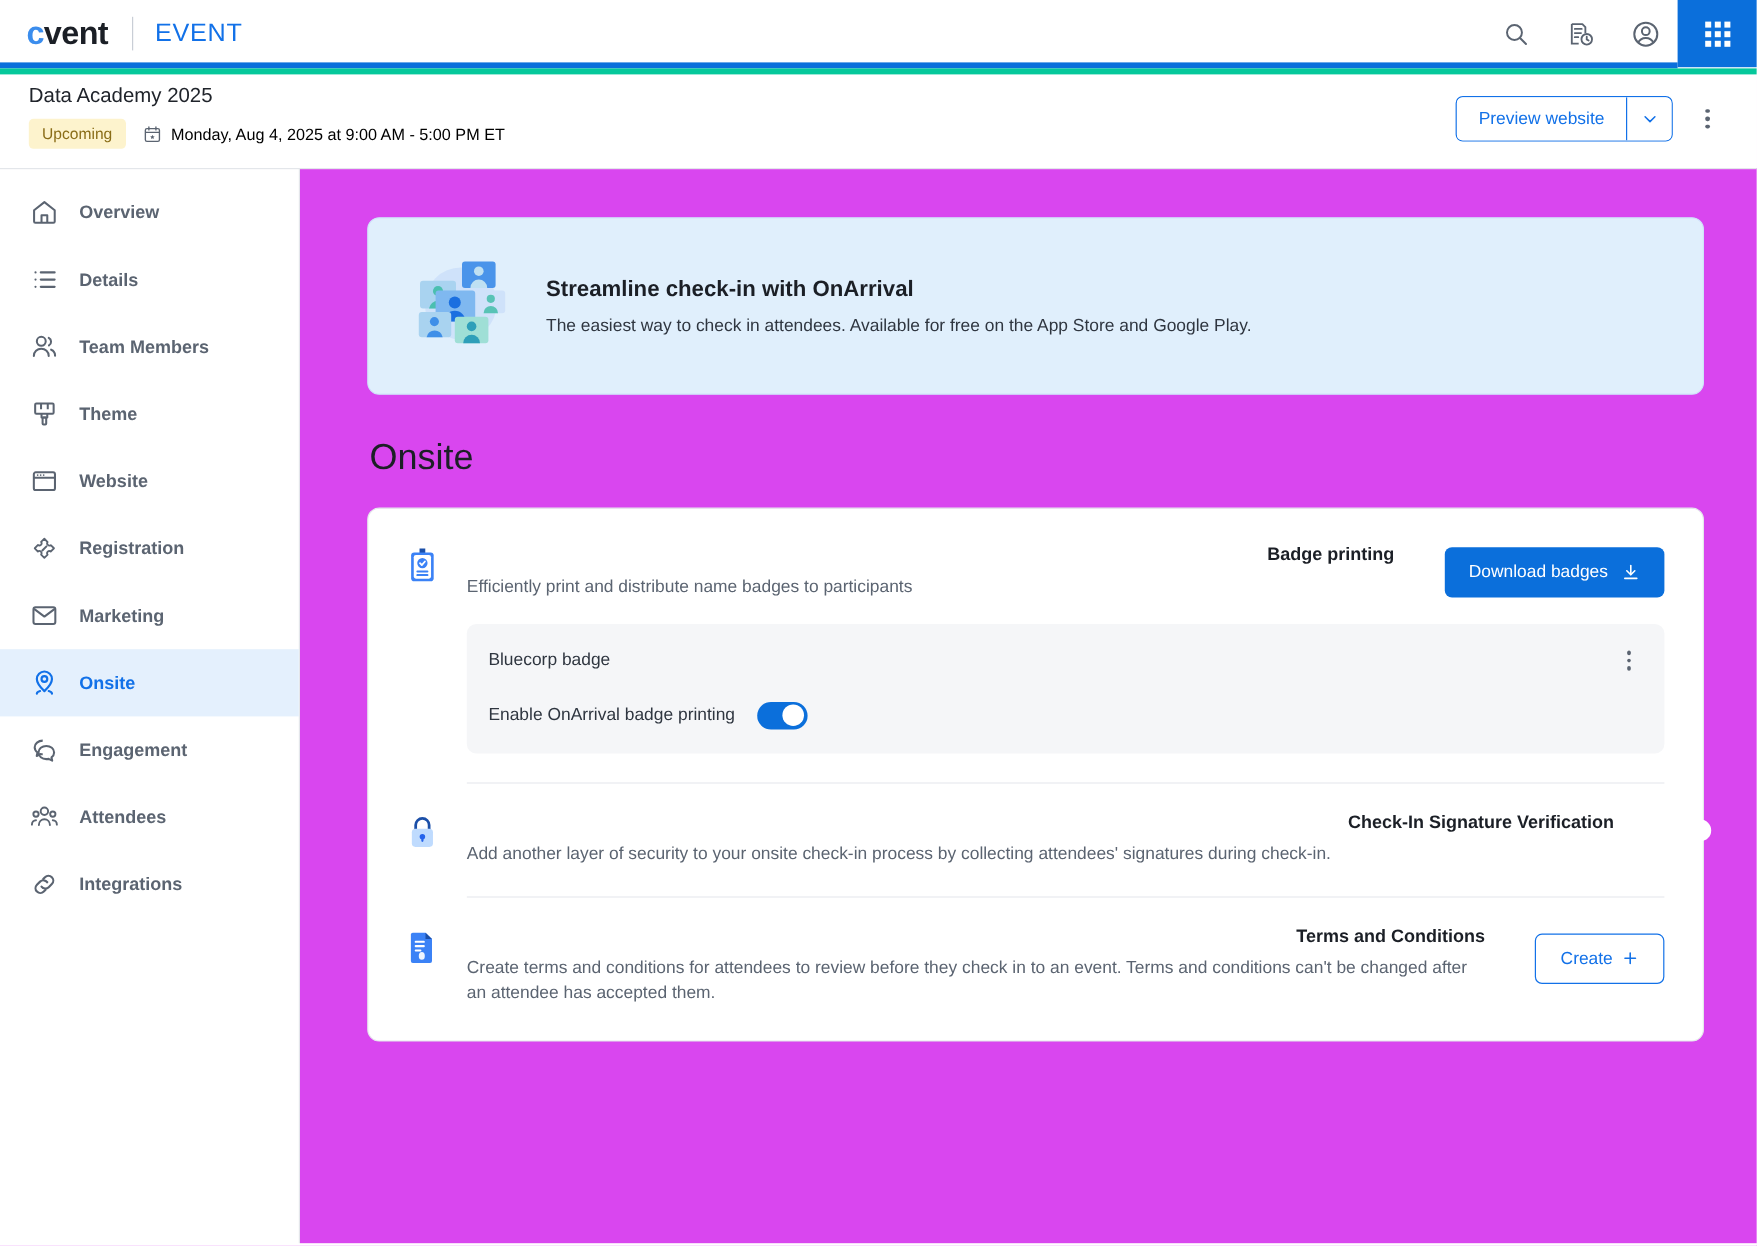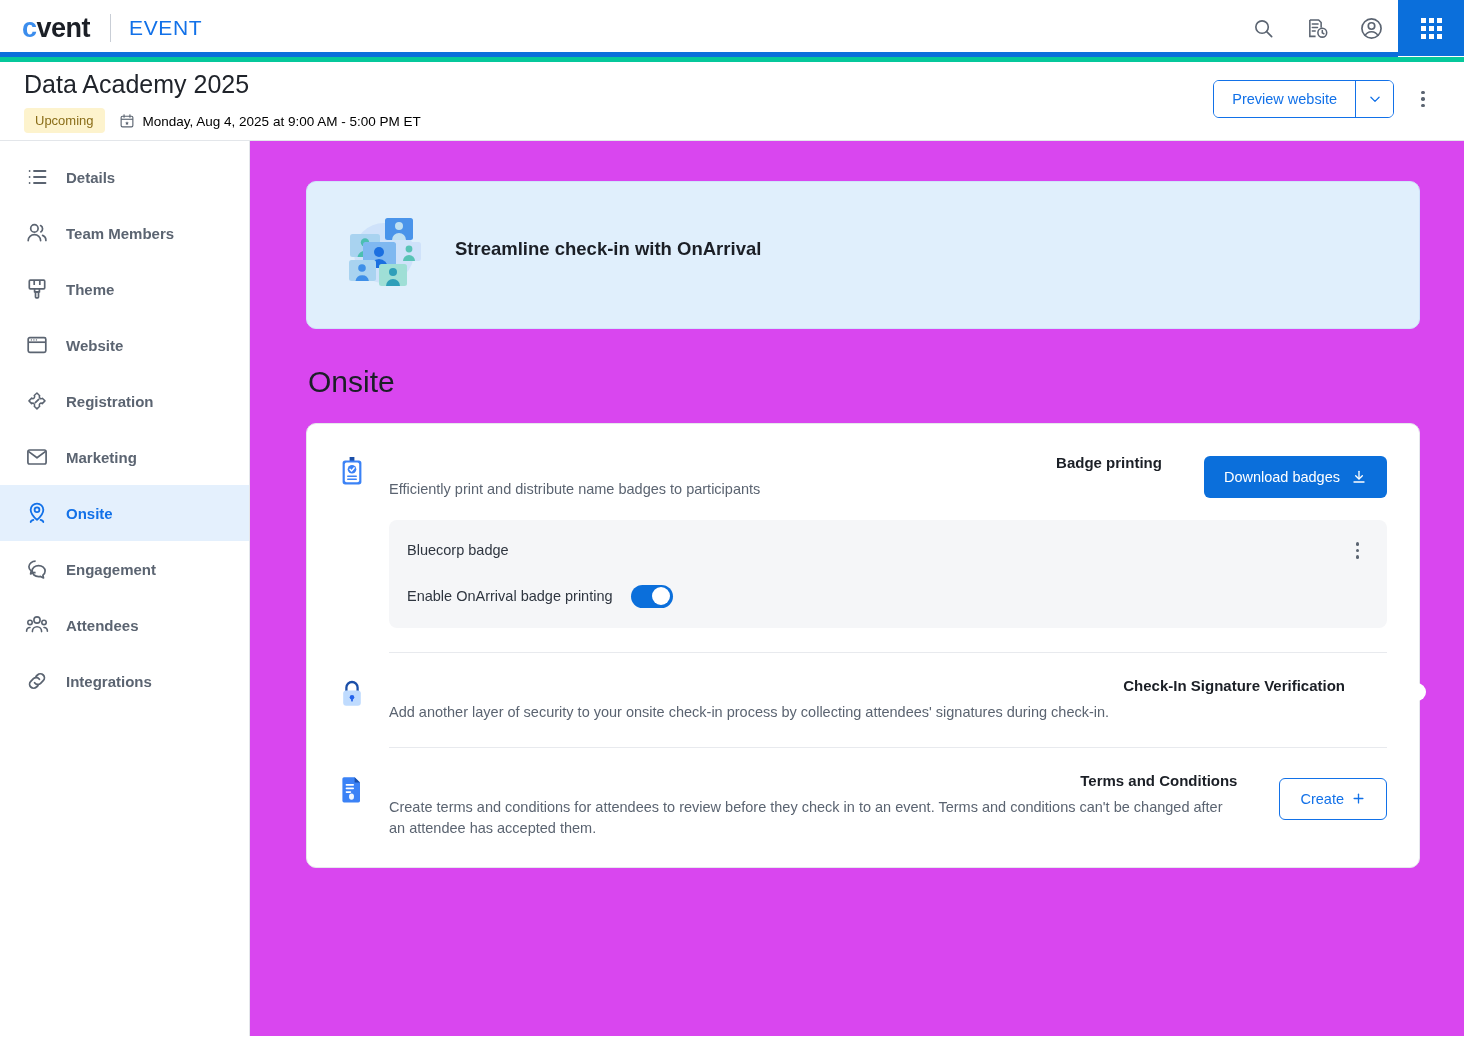--- a/index.html
+++ b/index.html
@@ -55,21 +55,21 @@
     width: 100%; background: #05c89b;
   }
 
   
   .evthead {
     height: 84px; padding: 14px 24px 0 24px;
     display: flex; align-items: flex-start;
     background: #ffffff;
   }
   .evt-title {
-    font-size: 25px; color: #20242b; font-weight: 400; margin-bottom: 9px;
+    font-size: 17px; color: #20242b; font-weight: 400; margin-bottom: 9px;
   }
   .evt-meta { display: flex; align-items: center; gap: 14px; }
   .badge-upcoming {
     background: #fdf3cd; color: #8a6d18;
     font-size: 13px; padding: 5px 11px; border-radius: 4px;
   }
   .evt-date {
     display: flex; align-items: flex-end; gap: 8px;
     color: #000000; font-size: 13.5px;
   }
@@ -277,20 +277,29 @@
         <i></i>
         <i></i>
       </div>
   </div>
 </div>
 
 <div class="body-wrap">
 
   <nav class="sidebar">
 
+    <div class="nav-item">
+      <span class="nav-ico">
+          <svg width="24" height="24" viewBox="0 0 24 24" fill="none" stroke="currentColor" stroke-width="1.7" stroke-linejoin="round">
+            <path d="M3.4 10.2L12 3.4l8.6 6.8v9.3a1.1 1.1 0 0 1-1.1 1.1H4.5a1.1 1.1 0 0 1-1.1-1.1z"></path>
+            <path d="M9.6 20.6v-6.2h4.8v6.2"></path>
+          </svg>
+        </span>
+      <span>Overview</span>
+    </div>
 
     <div class="nav-item">
       <span class="nav-ico">
           <svg width="24" height="24" viewBox="0 0 24 24" fill="none" stroke="currentColor" stroke-width="1.8" stroke-linecap="round">
             <line x1="9" y1="6" x2="20.5" y2="6"></line>
             <line x1="9" y1="12" x2="20.5" y2="12"></line>
             <line x1="9" y1="18" x2="20.5" y2="18"></line>
             <circle cx="4.6" cy="6" r="0.9" fill="currentColor" stroke="none"></circle>
             <circle cx="4.6" cy="12" r="0.9" fill="currentColor" stroke="none"></circle>
             <circle cx="4.6" cy="18" r="0.9" fill="currentColor" stroke="none"></circle>
@@ -437,20 +446,21 @@
           </g>
           <g>
             <rect x="38" y="52" width="28" height="22" rx="2.5" fill="#9fdfd6"></rect>
             <circle cx="52" cy="60" r="4" fill="#2e9fb9"></circle>
             <path d="M45 74a7 7 0 0 1 14 0z" fill="#2e9fb9"></path>
           </g>
         </svg>
       </div>
       <div class="banner-text">
         <h3>Streamline check-in with OnArrival</h3>
+        <p>The easiest way to check in attendees. Available for free on the App Store and Google Play.</p>
       </div>
     </div>
 
     <h1 class="page-title">Onsite</h1>
 
     <div class="card">
 
       <div class="sect">
         <div class="sect-ico">
           <svg width="26" height="29" viewBox="0 0 26 29">

